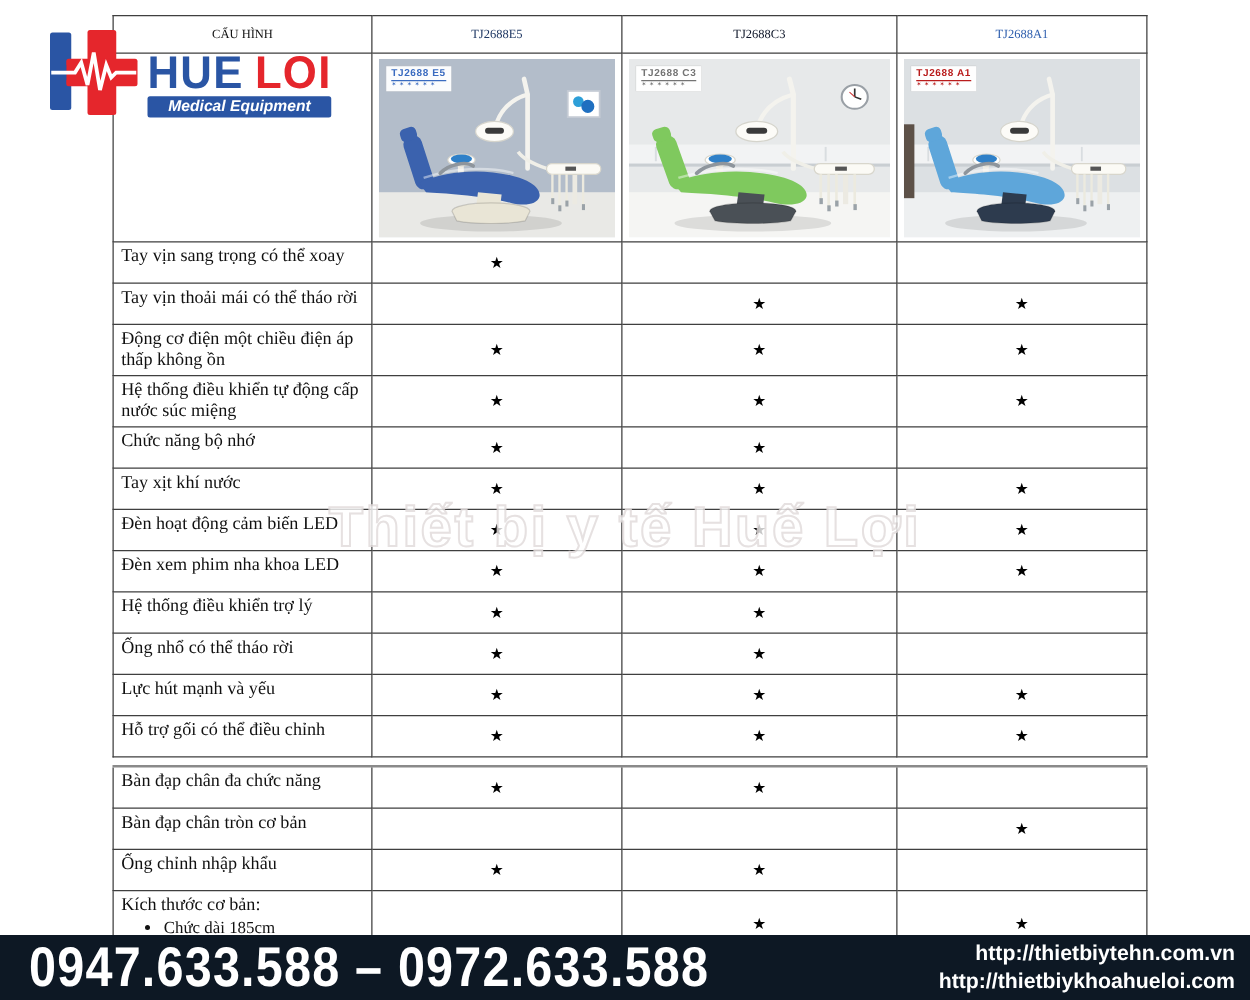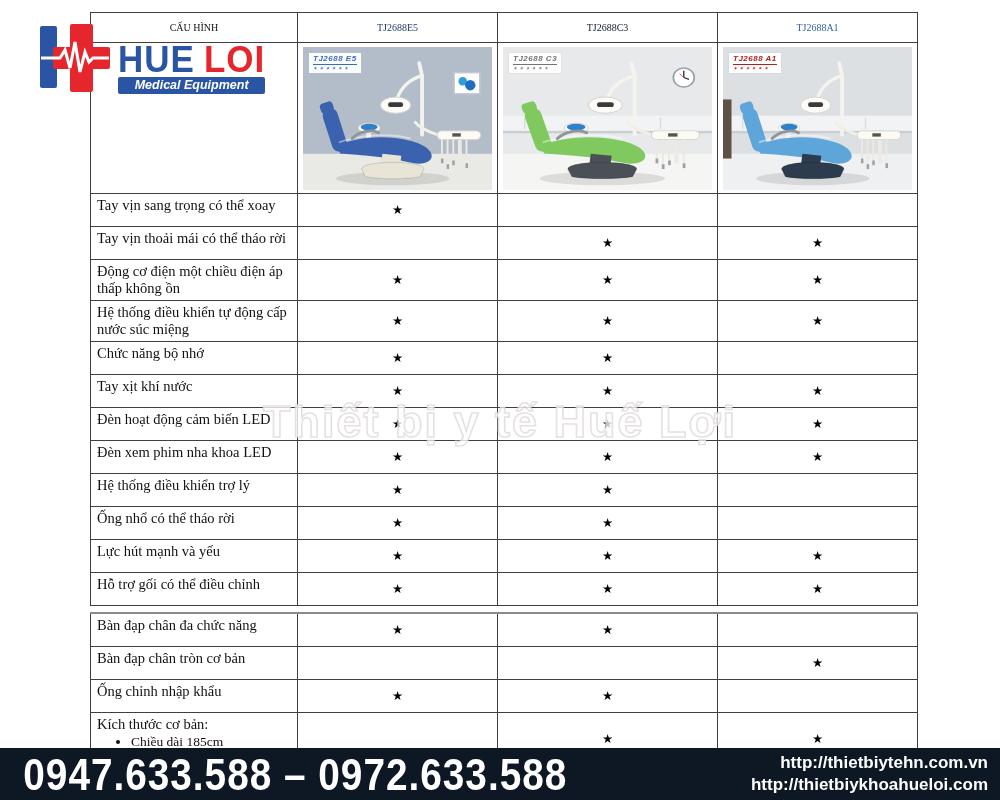--- a/index.html
+++ b/index.html
@@ -14,21 +14,21 @@
   .t2{margin-top:6px;border-top:2px solid #8a8a8a !important;}
   th.cfg,th.model-th{font-weight:400;font-size:10px;height:27px;padding:1px 4px;background:#fff;text-align:center;}
   td.label{vertical-align:top;text-align:left;font-size:14.5px;line-height:1.2;padding:3px 6px 2px 6px;}
   td.starcell{text-align:center;vertical-align:middle;font-size:12.5px;color:#000;}
   .t1 tr.feat td{height:27px;}
   .t2 tr.feat td{height:27px;}
   td.label ul{margin:1px 0 0 34px;padding:0;font-size:13.5px;line-height:1.12;}
   td.label ul li{margin:0;padding:0;}
 
   
-  td.product-cell{height:150px;padding:0;vertical-align:top;background:#fff;font-style:italic;}
+  td.product-cell{height:150px;padding:0;vertical-align:top;background:#fff;}
   .photo{position:relative;margin:4px 5px 3px 5px;height:143px;overflow:hidden;}
   .photo svg{display:block;width:100%;height:100%;}
   .badge{position:absolute;left:6px;top:6px;background:rgba(255,255,255,0.95);
          padding:2px 4px 1px 4px;line-height:1.05;box-shadow:0 0 1px #bbb;
          font-family:"Liberation Sans",sans-serif;text-align:left;}
   .badge .badge-text{display:block;font-size:8px;font-weight:bold;letter-spacing:.5px;
          border-bottom:1px solid currentColor;padding-bottom:1px;}
   .badge .badge-stars{display:block;font-size:5px;letter-spacing:2px;margin-top:1px;}
 
   
@@ -385,21 +385,21 @@
             <td class="starcell"><span>★</span></td>
           </tr>
           <tr class="feat">
             <td class="label">Ống chỉnh nhập khẩu</td>
             <td class="starcell"><span>★</span></td>
             <td class="starcell"><span>★</span></td>
             <td class="starcell"></td>
           </tr>
           <tr class="feat">
             <td class="label">Kích thước cơ bản:<ul>
-                <li>Chiều dài 185cm</li>
+                <li>Chức dài 185cm</li>
                 <li>Chiều rộng: 55cm</li>
               </ul></td>
             <td class="starcell"></td>
             <td class="starcell"><span>★</span></td>
             <td class="starcell"><span>★</span></td>
           </tr>
           <tr class="feat">
             <td class="label">Kích thước nâng cấp:<ul>
                 <li>Chiều dài 195cm</li>
               </ul></td>

